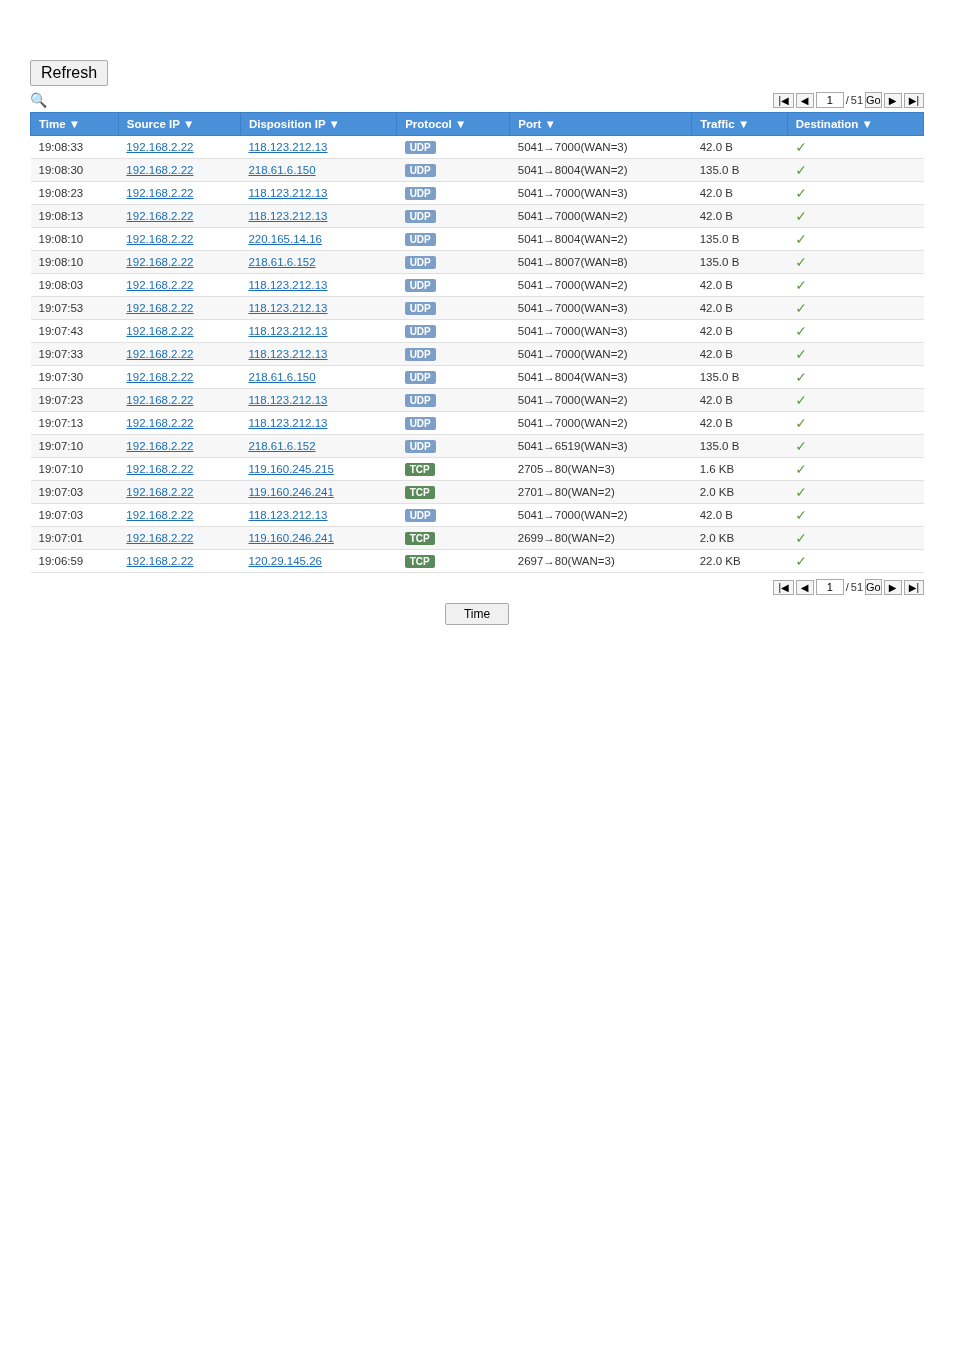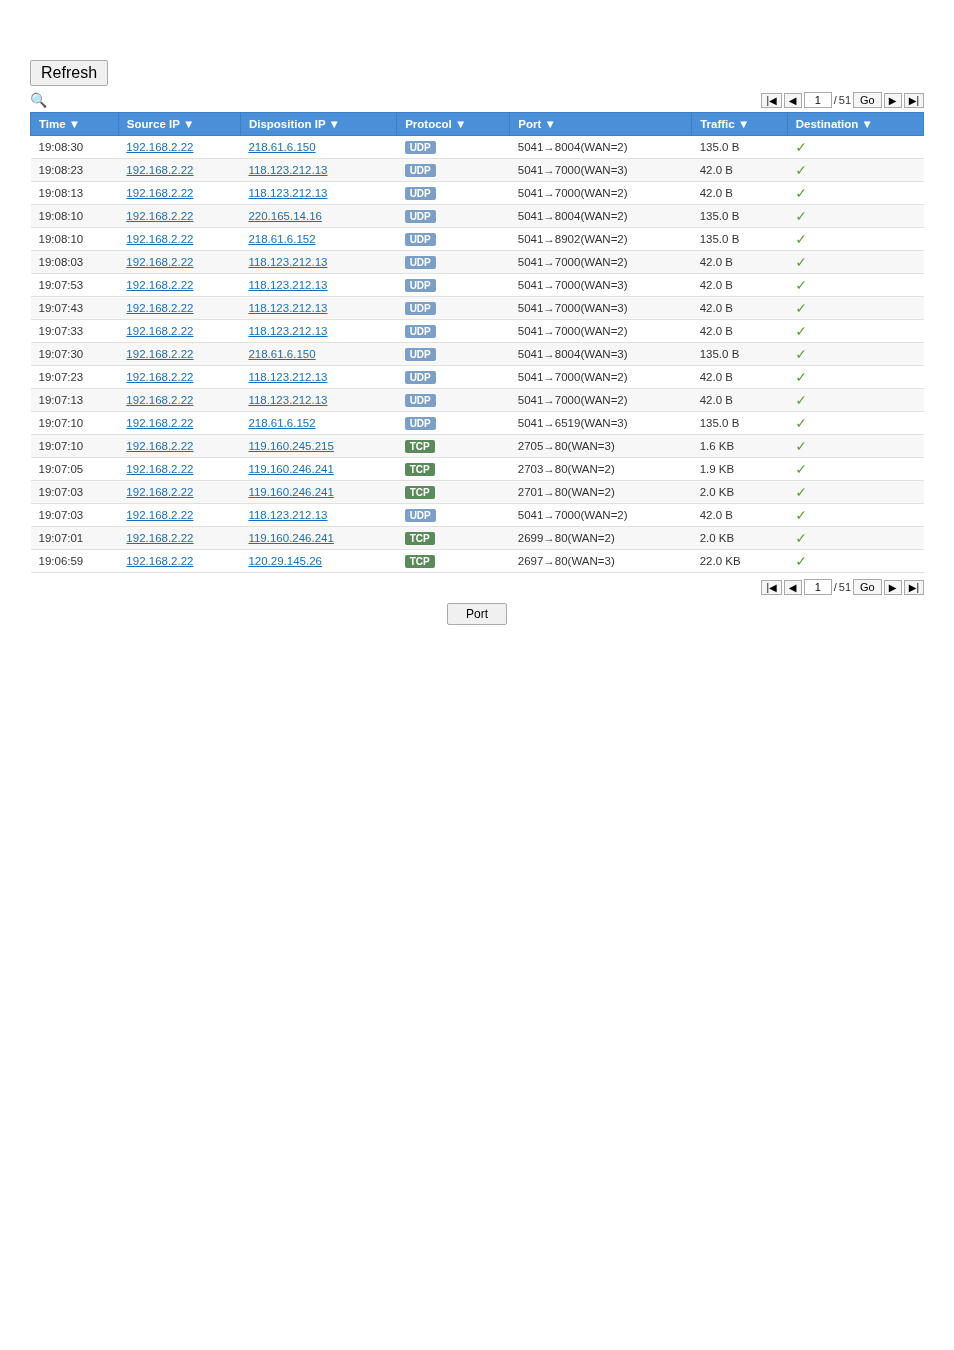--- a/index.html
+++ b/index.html
@@ -51,21 +51,21 @@
     .pag-input {
       width: 28px;
       border: 1px solid #aaa;
       text-align: center;
       font-size: 11px;
       padding: 1px 2px;
     }
     .pag-go {
       border: 1px solid #aaa;
       background: #f5f5f5;
-      padding: 1px 6px;
+      padding: 1px 0;
       cursor: pointer;
       font-size: 11px;
     }
     table {
       width: 100%;
       border-collapse: collapse;
       font-size: 11.5px;
     }
     thead tr {
       background: #4a90d9;
@@ -166,20 +166,29 @@
       <th><span class="sort">Time ▼</span></th>
       <th><span class="sort">Source IP ▼</span></th>
       <th><span class="sort">Disposition IP ▼</span></th>
       <th><span class="sort">Protocol ▼</span></th>
       <th><span class="sort">Port ▼</span></th>
       <th><span class="sort">Traffic ▼</span></th>
       <th><span class="sort">Destination ▼</span></th>
     </tr>
   </thead>
   <tbody id="table-body">
+  <tr>
+      <td>19:08:33</td>
+      <td><span class="link">192.168.2.22</span></td>
+      <td><span class="link">118.123.212.13</span></td>
+      <td><span class="badge-udp">UDP</span></td>
+      <td>5041→7000(WAN=3)</td>
+      <td>42.0 B</td>
+      <td><span class="check-icon">✓</span></td>
+    </tr>
       <tr>
       <td>19:08:30</td>
       <td><span class="link">192.168.2.22</span></td>
       <td><span class="link">218.61.6.150</span></td>
       <td><span class="badge-udp">UDP</span></td>
       <td>5041→8004(WAN=2)</td>
       <td>135.0 B</td>
       <td><span class="check-icon">✓</span></td>
     </tr>
       <tr>
@@ -207,21 +216,21 @@
       <td><span class="badge-udp">UDP</span></td>
       <td>5041→8004(WAN=2)</td>
       <td>135.0 B</td>
       <td><span class="check-icon">✓</span></td>
     </tr>
       <tr>
       <td>19:08:10</td>
       <td><span class="link">192.168.2.22</span></td>
       <td><span class="link">218.61.6.152</span></td>
       <td><span class="badge-udp">UDP</span></td>
-      <td>5041→8902(WAN=2)</td>
+      <td>5041→8007(WAN=8)</td>
       <td>135.0 B</td>
       <td><span class="check-icon">✓</span></td>
     </tr>
       <tr>
       <td>19:08:03</td>
       <td><span class="link">192.168.2.22</span></td>
       <td><span class="link">118.123.212.13</span></td>
       <td><span class="badge-udp">UDP</span></td>
       <td>5041→7000(WAN=2)</td>
       <td>42.0 B</td>
@@ -290,29 +299,20 @@
       <td>135.0 B</td>
       <td><span class="check-icon">✓</span></td>
     </tr>
       <tr>
       <td>19:07:10</td>
       <td><span class="link">192.168.2.22</span></td>
       <td><span class="link">119.160.245.215</span></td>
       <td><span class="badge-tcp">TCP</span></td>
       <td>2705→80(WAN=3)</td>
       <td>1.6 KB</td>
-      <td><span class="check-icon">✓</span></td>
-    </tr>
-      <tr>
-      <td>19:07:05</td>
-      <td><span class="link">192.168.2.22</span></td>
-      <td><span class="link">119.160.246.241</span></td>
-      <td><span class="badge-tcp">TCP</span></td>
-      <td>2703→80(WAN=2)</td>
-      <td>1.9 KB</td>
       <td><span class="check-icon">✓</span></td>
     </tr>
       <tr>
       <td>19:07:03</td>
       <td><span class="link">192.168.2.22</span></td>
       <td><span class="link">119.160.246.241</span></td>
       <td><span class="badge-tcp">TCP</span></td>
       <td>2701→80(WAN=2)</td>
       <td>2.0 KB</td>
       <td><span class="check-icon">✓</span></td>
@@ -355,14 +355,14 @@
     <input class="pag-input" type="text" value="1" style="">
     <span>/</span>
     <span>51</span>
     <button class="pag-go">Go</button>
     <button class="pag-btn">▶</button>
     <button class="pag-btn">▶|</button>
   </div>
 </div>
 
 <div class="center-clear">
-  <button class="clear-btn">Port</button>
+  <button class="clear-btn">Time</button>
 </div>
 
 </body></html>

